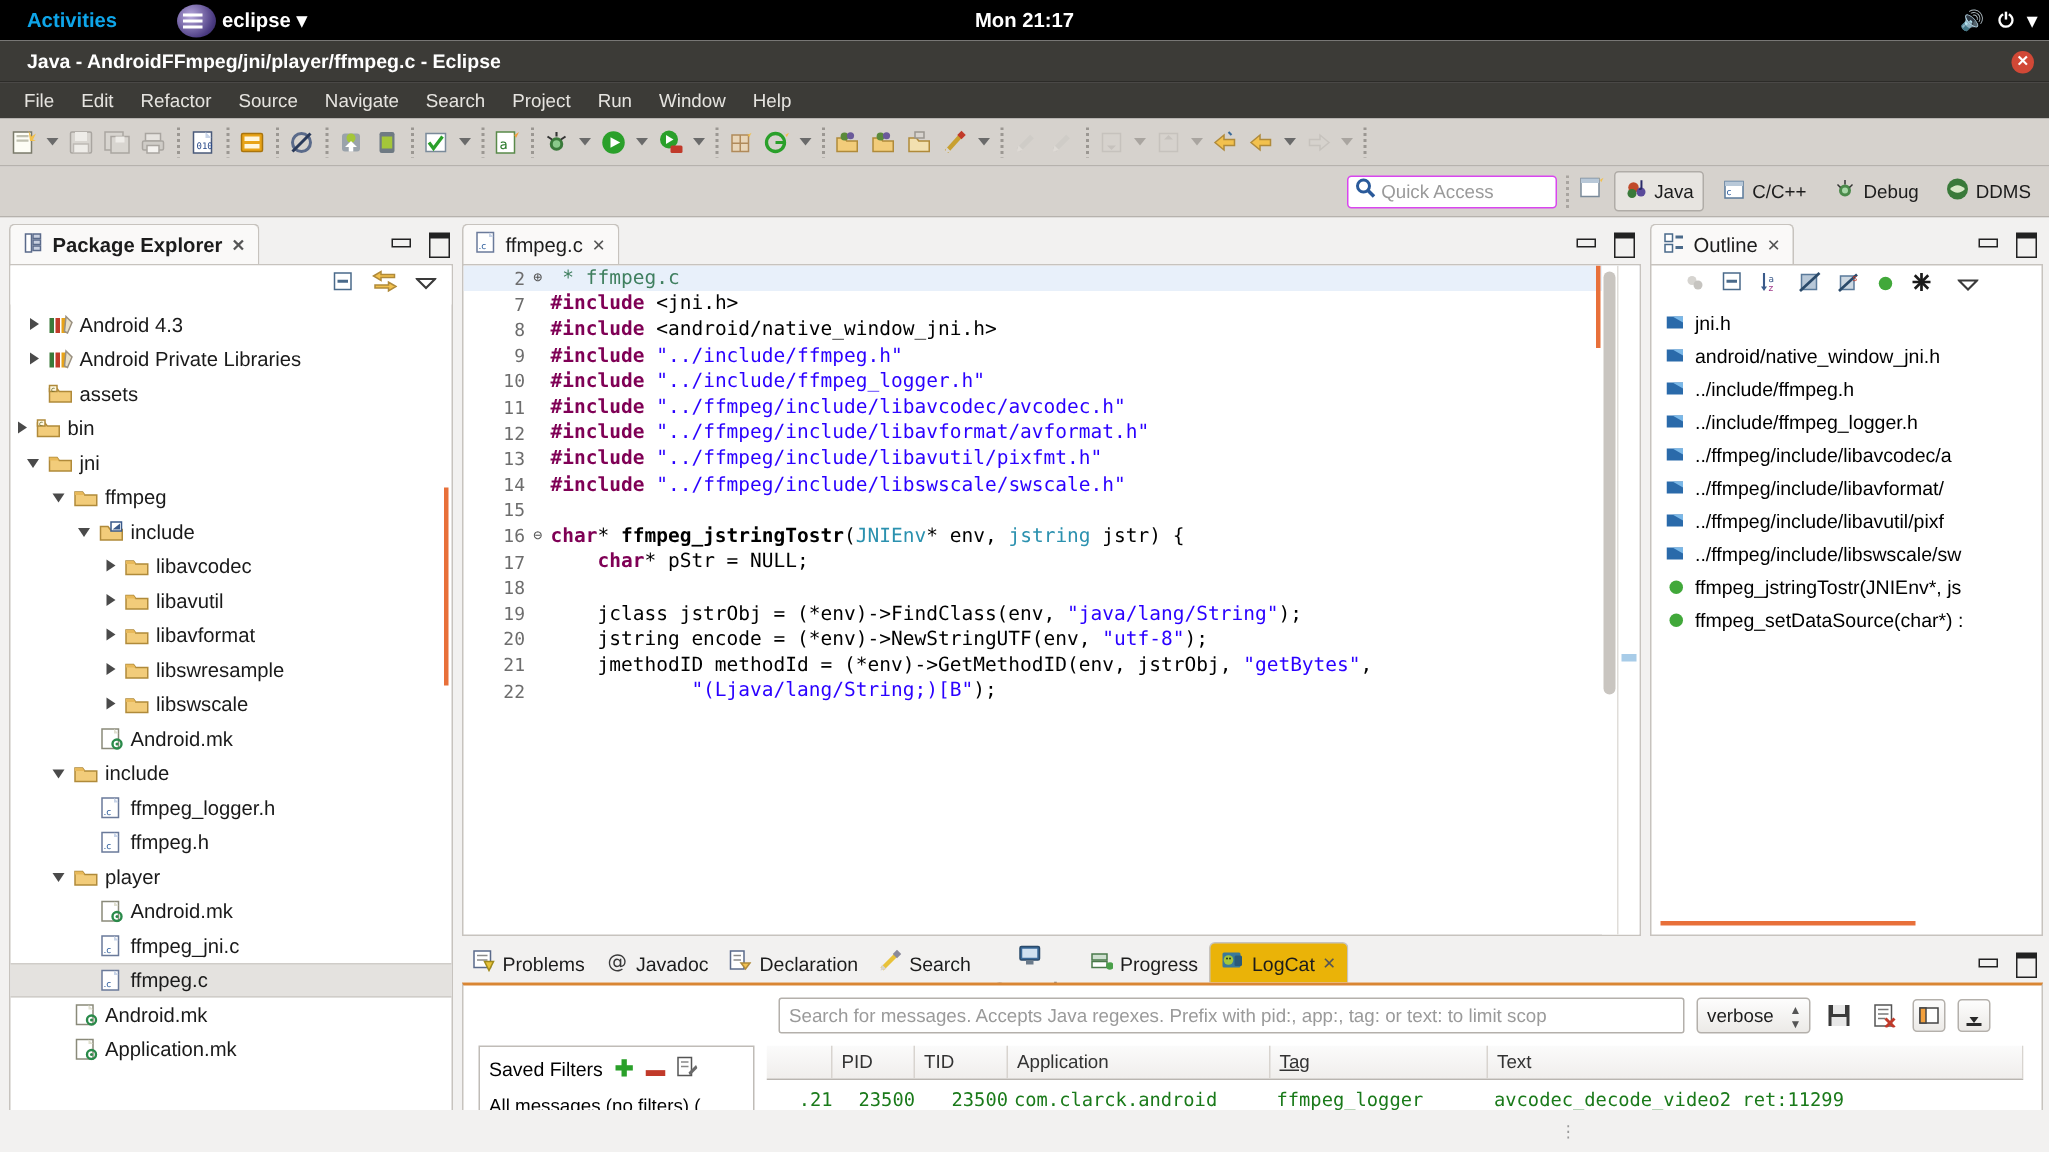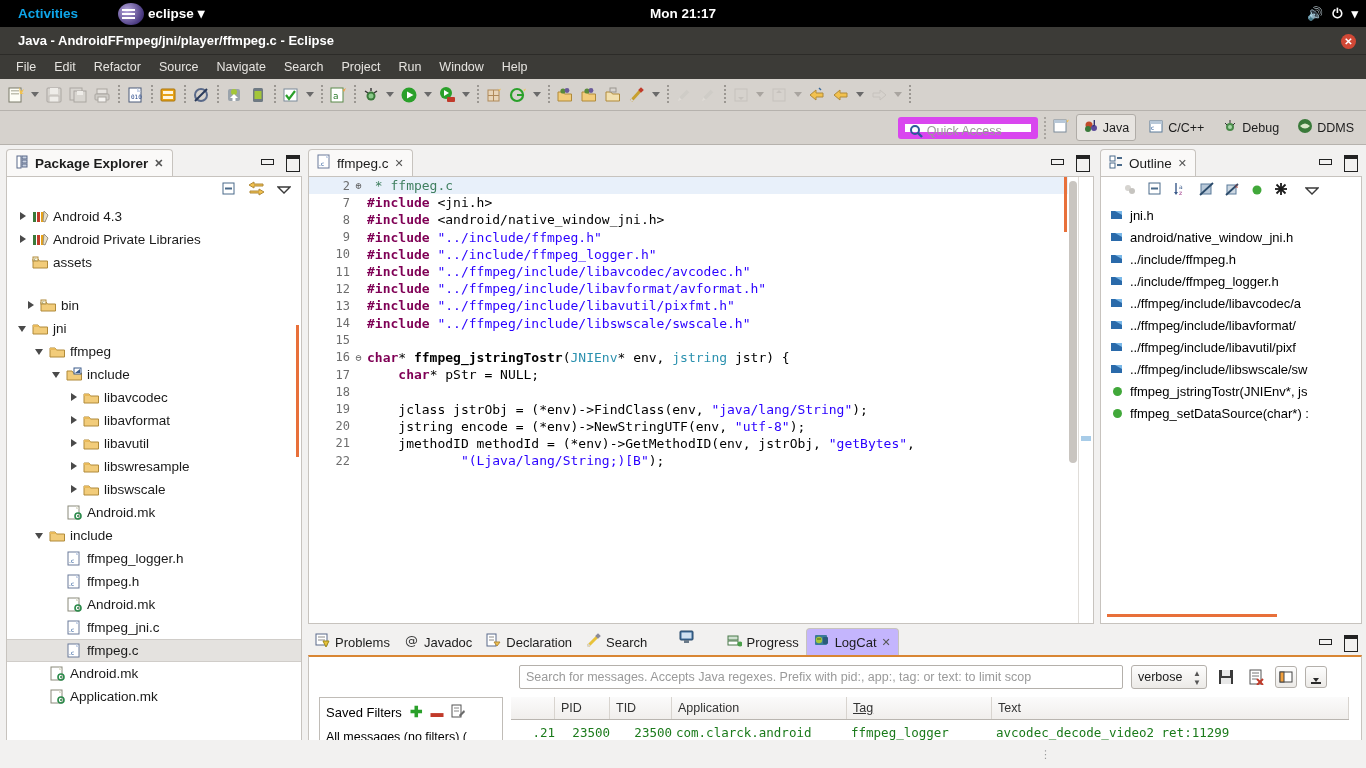--- a/index.html
+++ b/index.html
@@ -96,22 +96,22 @@
     background: repeating-linear-gradient(#9b9792 0 2px, transparent 2px 4px); }
 
   
   #toolbar2 {
     height: 34px; background: #d6d2cd;
     border-bottom: 1px solid #b6b2ad;
     display: flex; align-items: center; justify-content: flex-end;
     padding-right: 6px; gap: 6px;
   }
   #quick-access {
-    width: 140px; height: 22px; background:#fff; border:7px solid #d946ef;
-    border-radius: 3px; display:flex; padding-left:4px; gap:4px;
+    width: 140px; height: 22px; background:#fff; border:1px solid #d946ef;
+    border-radius: 3px; display:flex; align-items:center; padding-left:4px; gap:4px;
   }
   #quick-access .qa-text { color:#9a9a9a; font-size:12.5px; }
   .persp-btn {
     display:flex; align-items:center; gap:4px; font-size:12.5px; color:#1c1c1c;
     padding: 3px 6px; border-radius:3px;
   }
   .persp-btn.active { background:#e7e4e0; border:1px solid #b0aca7; }
 
   
   #main { position: relative; height: 641px; background:#f2f1f0; }
@@ -184,21 +184,21 @@
 
   
   #logcat { position:absolute; left:308px; top:483px; width:1054px; height:248px; }
   #lc-tabbar { position:relative; height:27px; display:flex; align-items:flex-end; }
   .lc-tab {
     height:26px; display:flex; align-items:center; gap:5px; padding:0 7px;
     font-size:13px; color:#1c1c1c;
   }
   .lc-tab.bold { font-weight:bold;flex-direction:column; }
   .lc-tab.active {
-    background:#c4b5fd; border:1px solid #c7c3be; border-bottom:none;
+    background:#eab308; border:1px solid #c7c3be; border-bottom:none;
     border-radius:4px 4px 0 0; height:27px; font-weight:normal;
   }
   #lc-body { position:absolute; left:0; top:27px; width:1054px; height:221px;
     background:#fff; border:1px solid #c7c3be; border-top:2px solid #d98634; }
   #lc-toolrow { height:40px; display:flex; align-items:center; padding:0 8px; gap:8px; }
   #filter-box {
     position:absolute; left:10px; top:40px; width:184px; height:138px;
     border:1px solid #c0bcb7; background:#fff;
   }
   #filter-head { display:flex; align-items:center; gap:8px; height:28px; padding-left:6px; font-size:13px; }
@@ -598,21 +598,21 @@
             </div>
             <div class="tnode" style="padding-left: 10px;">
               <span class="twist "></span>
               <span class="ticon"><svg width="17" height="15">
                   <path d="M1 4 h5 l1.5 2 h8 v7 h-14.5 z" fill="#f2cc7a" stroke="#b08a3a"></path>
                   <rect x="1" y="2" width="5" height="4" fill="#fff8e0" stroke="#b08a3a"></rect>
                   <text x="2" y="6" font-family="DejaVu Sans" font-size="5" fill="#6a6a2a">c</text>
                 </svg></span>
               <span>assets</span>
             </div>
-            <div class="tnode" style="padding-left: 18px; margin-top: 20px;">
+            <div class="tnode" style="padding-left: 2px;">
               <span class="twist closed"></span>
               <span class="ticon"><svg width="17" height="15">
                   <path d="M1 4 h5 l1.5 2 h8 v7 h-14.5 z" fill="#f2cc7a" stroke="#b08a3a"></path>
                   <rect x="1" y="2" width="5" height="4" fill="#fff8e0" stroke="#b08a3a"></rect>
                   <text x="2" y="6" font-family="DejaVu Sans" font-size="5" fill="#6a6a2a">c</text>
                 </svg></span>
               <span>bin</span>
             </div>
             <div class="tnode" style="padding-left: 10px;">
               <span class="twist open"></span>
@@ -646,29 +646,29 @@
                   <path d="M1 4 h5 l1.5 2 h-6.5 z" fill="#e8b95a"></path>
                 </svg></span>
               <span>libavcodec</span>
             </div>
             <div class="tnode" style="padding-left: 61px;">
               <span class="twist closed"></span>
               <span class="ticon"><svg width="17" height="15">
                   <path d="M1 4 h5 l1.5 2 h8 v7 h-14.5 z" fill="#f2cc7a" stroke="#b08a3a"></path>
                   <path d="M1 4 h5 l1.5 2 h-6.5 z" fill="#e8b95a"></path>
                 </svg></span>
-              <span>libavformat</span>
+              <span>libavutil</span>
             </div>
             <div class="tnode" style="padding-left: 61px;">
               <span class="twist closed"></span>
               <span class="ticon"><svg width="17" height="15">
                   <path d="M1 4 h5 l1.5 2 h8 v7 h-14.5 z" fill="#f2cc7a" stroke="#b08a3a"></path>
                   <path d="M1 4 h5 l1.5 2 h-6.5 z" fill="#e8b95a"></path>
                 </svg></span>
-              <span>libavutil</span>
+              <span>libavformat</span>
             </div>
             <div class="tnode" style="padding-left: 61px;">
               <span class="twist closed"></span>
               <span class="ticon"><svg width="17" height="15">
                   <path d="M1 4 h5 l1.5 2 h8 v7 h-14.5 z" fill="#f2cc7a" stroke="#b08a3a"></path>
                   <path d="M1 4 h5 l1.5 2 h-6.5 z" fill="#e8b95a"></path>
                 </svg></span>
               <span>libswresample</span>
             </div>
             <div class="tnode" style="padding-left: 61px;">
@@ -707,20 +707,28 @@
               <span>ffmpeg_logger.h</span>
             </div>
             <div class="tnode" style="padding-left: 44px;">
               <span class="twist "></span>
               <span class="ticon"><svg width="17" height="15">
                   <rect x="2" y="1" width="11" height="13" fill="#fff" stroke="#6a7a9a"></rect>
                   <polygon points="10,1 13,4 10,4" fill="#c8d4e8"></polygon>
                   <text x="3" y="12" font-family="DejaVu Sans" font-size="6" fill="#2a5a9a">.c</text>
                 </svg></span>
               <span>ffmpeg.h</span>
+            </div>
+            <div class="tnode" style="padding-left: 27px;">
+              <span class="twist open"></span>
+              <span class="ticon"><svg width="17" height="15">
+                  <path d="M1 4 h5 l1.5 2 h8 v7 h-14.5 z" fill="#f2cc7a" stroke="#b08a3a"></path>
+                  <path d="M1 4 h5 l1.5 2 h-6.5 z" fill="#e8b95a"></path>
+                </svg></span>
+              <span>player</span>
             </div>
             <div class="tnode" style="padding-left: 44px;">
               <span class="twist "></span>
               <span class="ticon"><svg width="17" height="15">
                   <rect x="2" y="1" width="11" height="13" fill="#fff" stroke="#8a8a7a"></rect>
                   <polygon points="10,1 13,4 10,4" fill="#e0e0d0"></polygon>
                   <circle cx="12" cy="11" r="3" fill="none" stroke="#2a8a4a" stroke-width="1.6"></circle>
                   <circle cx="12" cy="11" r="1" fill="#2a8a4a"></circle>
                 </svg></span>
               <span>Android.mk</span>

